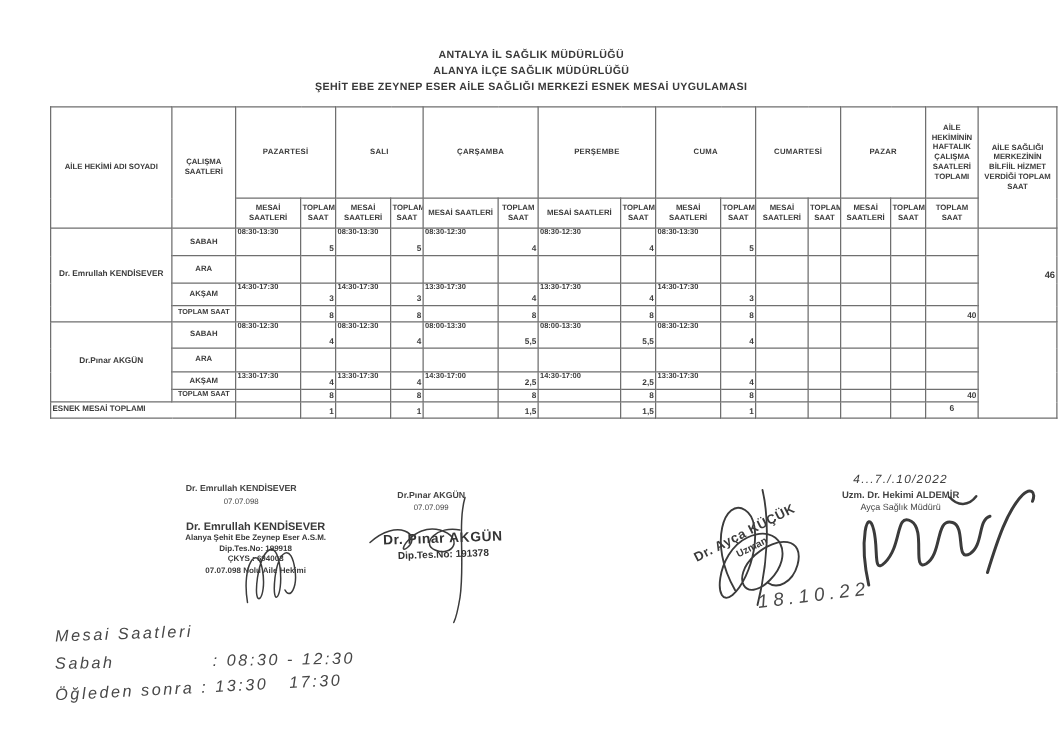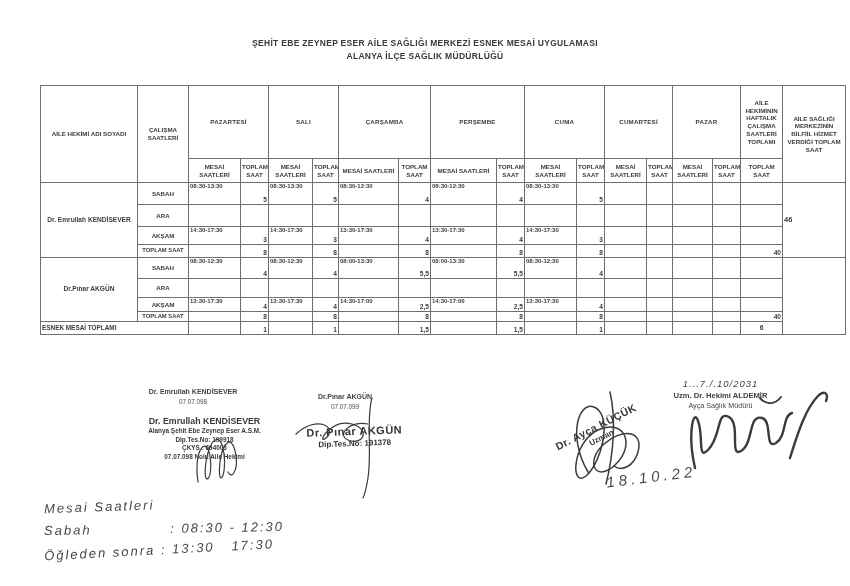--- a/index.html
+++ b/index.html
@@ -15,21 +15,21 @@
   table.sched th{font-size:6.2px;text-align:center;vertical-align:middle;}
   th.hday{font-size:6.6px;letter-spacing:.2px;}
   th.hcol{font-size:6.4px;}
   th.hweek,th.hcenter{font-size:5.9px;}
   th.hsub{font-size:5.8px;}
   td.time{font-size:6px;text-align:left;vertical-align:top;padding:1px 0 0 2px;white-space:nowrap;}
   td.num{font-size:6.6px;text-align:right;vertical-align:bottom;padding:0 2px 0 0;}
   td.label{font-size:6.2px;text-align:center;vertical-align:middle;}
   td.small{font-size:5.8px;}
   td.name{font-size:6.6px;text-align:center;vertical-align:middle;}
-  td.center{font-size:7.5px;text-align:left;vertical-align:middle;margin-top:44px;}
+  td.center{font-size:7.5px;text-align:right;vertical-align:middle;margin-top:44px;}
   td.esnek{text-align:left;padding-left:4px;font-size:6.4px;}
   td.esnekw{text-align:center;vertical-align:middle;font-size:6.8px;}
   
   .sig{position:absolute;text-align:center;}
   .typed-name{font-size:7px;font-weight:bold;color:#444;line-height:10px;}
   .typed-no{font-size:6.3px;color:#4a4a4a;line-height:9px;}
   .stamp1{left:122px;top:416px;width:165px;color:#3a3a3a;}
   .stamp1 .l0{font-size:8.8px;font-weight:bold;line-height:11px;}
   .stamp1 .l{font-size:6.4px;font-weight:bold;line-height:8.5px;}
   .stamp2{left:282px;top:424px;width:145px;color:#333;transform:rotate(-2deg);}
@@ -50,22 +50,23 @@
   .notes .n2{font-size:13px;letter-spacing:2px;margin-top:9px;transform:rotate(-1deg);white-space:pre;}
   .notes .n3{font-size:13px;letter-spacing:2px;margin-top:6px;transform:rotate(-3deg);white-space:pre;}
   svg.scribbles{position:absolute;left:0;top:0;pointer-events:none;}
 </style>
 </head>
 <body>
 
 <div class="page">
 
   <div class="title-block">
+    <div class="title-line">ANTALYA İL SAĞLIK MÜDÜRLÜĞÜ</div>
+    <div class="title-line">ALANYA İLÇE SAĞLIK MÜDÜRLÜĞÜ</div>
     <div class="title-line">ŞEHİT EBE ZEYNEP ESER AİLE SAĞLIĞI MERKEZİ ESNEK MESAİ UYGULAMASI</div>
-    <div class="title-line">ALANYA İLÇE SAĞLIK MÜDÜRLÜĞÜ</div>
   </div>
 
   <table class="sched">
     <colgroup>
       <col style="width:97px">
         <col style="width:51px">
       <col style="width:52px">
         <col style="width:28px">
       <col style="width:44px">
         <col style="width:26px">
@@ -305,21 +306,21 @@
     <div class="l">Dip.Tes.No: 191378</div>
   </div>
 
   <div class="sig stamp3">
     <div class="l0">Dr. Ayça KÜÇÜK</div>
     <div class="l">Uzman</div>
   </div>
   <div class="hand hand-18">18.10.22</div>
 
   <div class="sig mudur">
-    <div class="hand hand-date">1...7./.10/2031</div>
+    <div class="hand hand-date">4...7./.10/2022</div>
     <div class="mudur-name">Uzm. Dr. Hekimi ALDEMİR</div>
     <div class="mudur-title">Ayça Sağlık Müdürü</div>
   </div>
 
   <div class="notes hand">
     <div class="n1">Mesai Saatleri</div>
     <div class="n2">Sabah              : 08:30 - 12:30</div>
     <div class="n3">Öğleden sonra : 13:30   17:30</div>
   </div>
 

